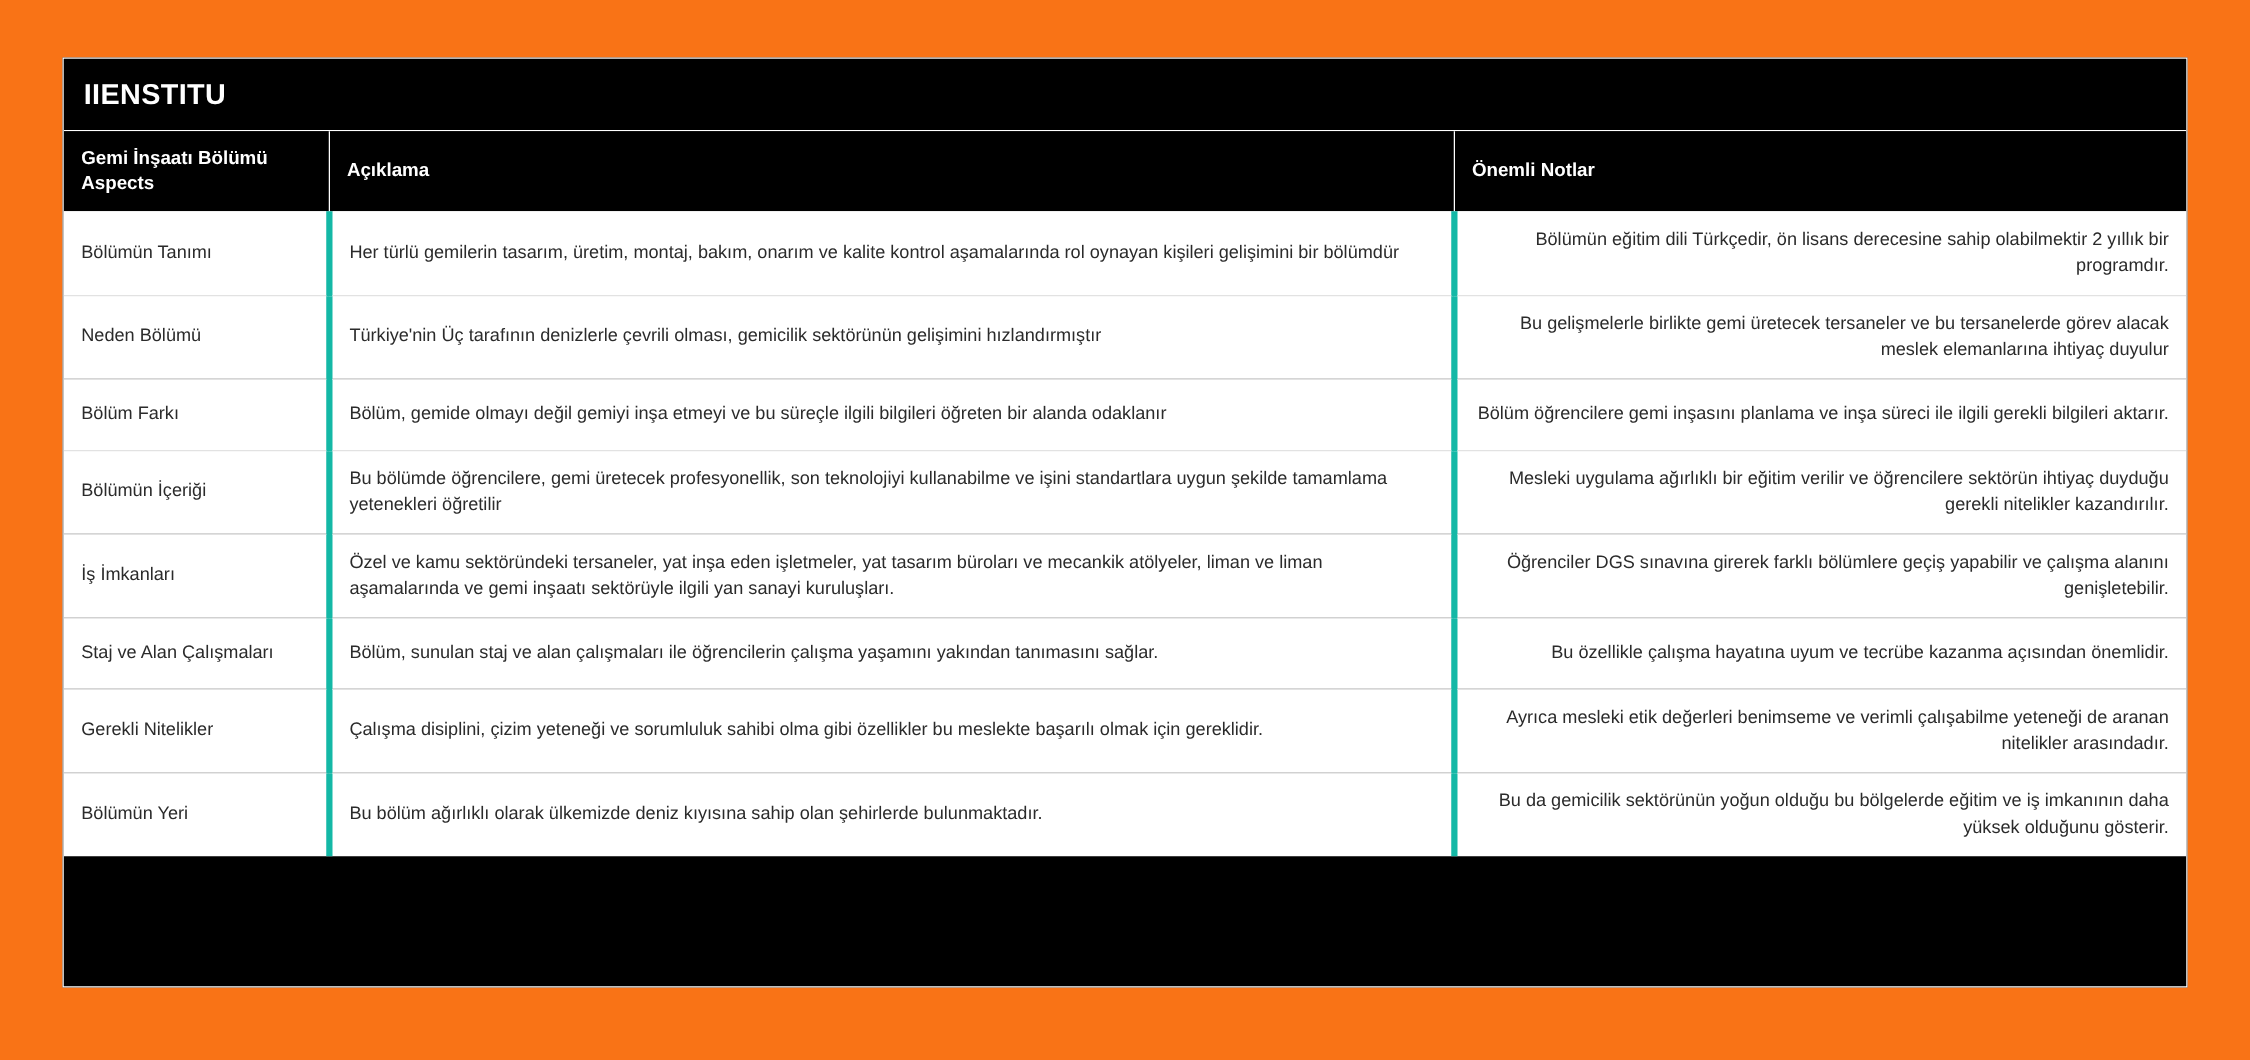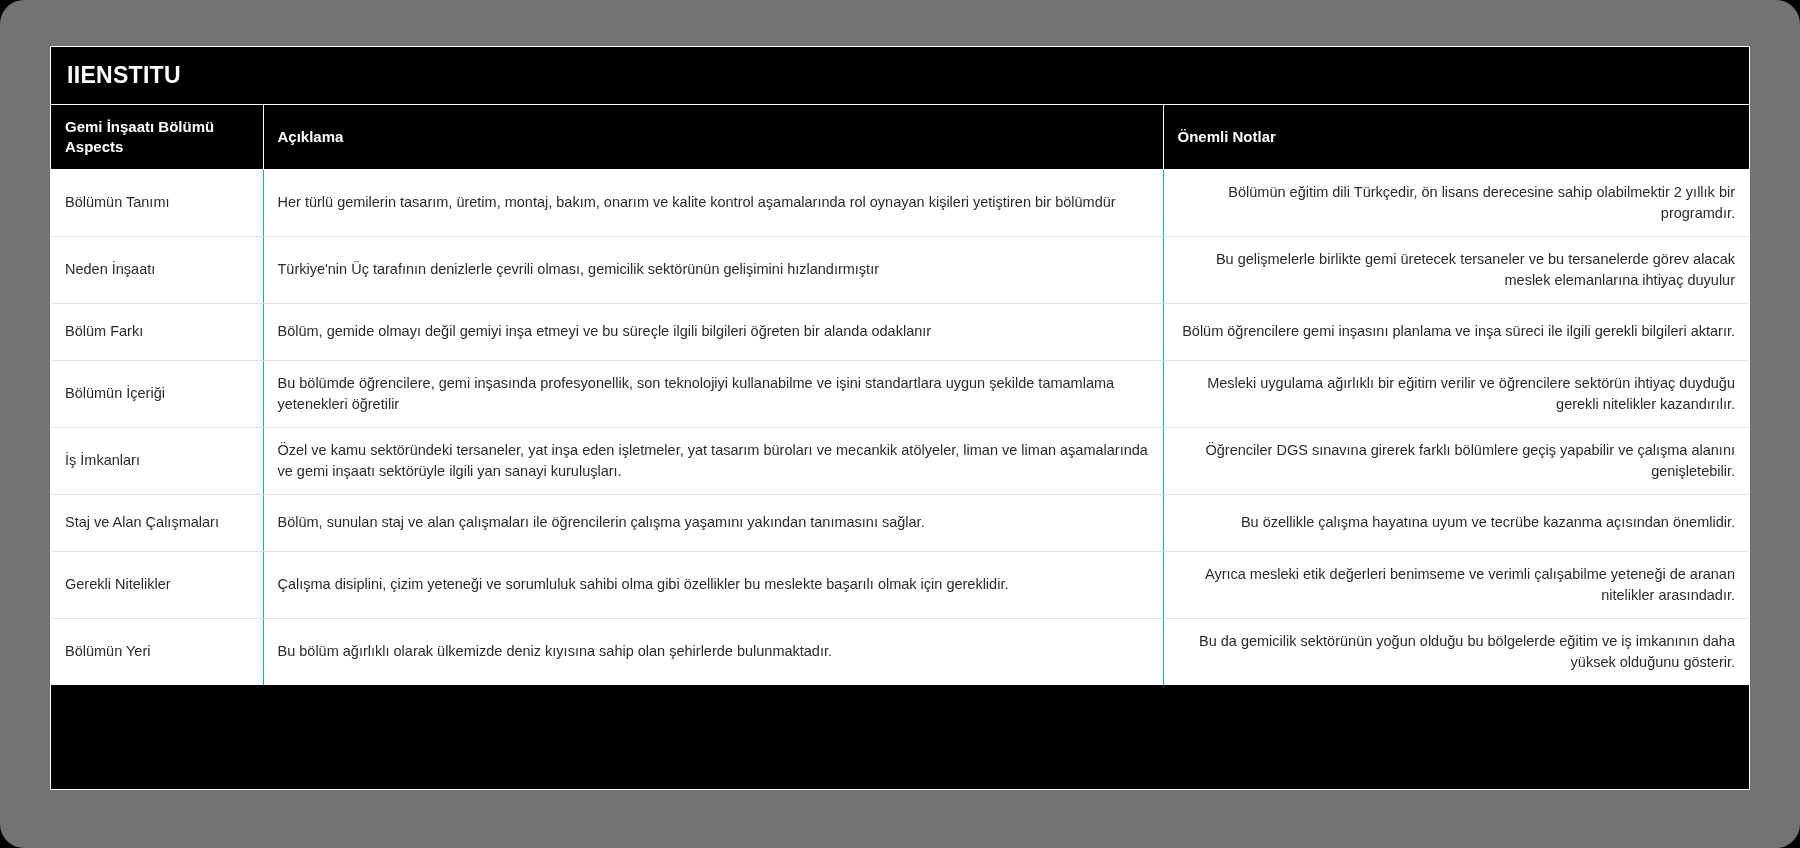--- a/index.html
+++ b/index.html
@@ -14,22 +14,21 @@
     font-family: "Liberation Sans", sans-serif;
     -webkit-font-smoothing: antialiased;
   }
 
   .page-root {
     position: absolute;
     left: 0;
     top: 0;
     width: 1800px;
     height: 848px;
-    background: #737373;
-    border-radius: 24px;
+    background: #f97316;
   }
 
   
   .table-card {
     position: absolute;
     left: 50px;
     top: 46px;
     width: 1700px;
     height: 744px;
     border: 1px solid #ffffff;
@@ -84,21 +83,21 @@
   thead th.last-col { border-right: none; }
 
   tbody td {
     background: #ffffff;
     color: #2b2b2b;
     font-size: 14.5px;
     line-height: 1.45;
     text-align: left;
     vertical-align: middle;
     padding: 12px 14px;
-    border-right: 1px solid #14b8a6;
+    border-right: 5px solid #14b8a6;
     border-bottom: 1px solid #e2e2e2;
     box-sizing: border-box;
     word-wrap: break-word;
   }
   tbody td.last-col { border-right: none; text-align: right; }
   tbody tr:last-child td { border-bottom: none; }
 
   tbody td.cell-aspect {
     color: #2b2b2b;
     font-size: 14.5px;
@@ -130,36 +129,36 @@
         <tr>
           <th>Gemi İnşaatı Bölümü Aspects</th>
           <th>Açıklama</th>
           <th class="last-col">Önemli Notlar</th>
         </tr>
       </thead>
       <tbody id="table-body">
 
       <tr>
             <td class="cell-aspect">Bölümün Tanımı</td>
-            <td class="cell-desc">Her türlü gemilerin tasarım, üretim, montaj, bakım, onarım ve kalite kontrol aşamalarında rol oynayan kişileri yetiştiren bir bölümdür</td>
+            <td class="cell-desc">Her türlü gemilerin tasarım, üretim, montaj, bakım, onarım ve kalite kontrol aşamalarında rol oynayan kişileri gelişimini bir bölümdür</td>
             <td class="cell-notes last-col">Bölümün eğitim dili Türkçedir, ön lisans derecesine sahip olabilmektir 2 yıllık bir programdır.</td>
           </tr>
           <tr>
-            <td class="cell-aspect">Neden İnşaatı</td>
+            <td class="cell-aspect">Neden Bölümü</td>
             <td class="cell-desc">Türkiye'nin Üç tarafının denizlerle çevrili olması, gemicilik sektörünün gelişimini hızlandırmıştır</td>
             <td class="cell-notes last-col">Bu gelişmelerle birlikte gemi üretecek tersaneler ve bu tersanelerde görev alacak meslek elemanlarına ihtiyaç duyulur</td>
           </tr>
           <tr>
             <td class="cell-aspect">Bölüm Farkı</td>
             <td class="cell-desc">Bölüm, gemide olmayı değil gemiyi inşa etmeyi ve bu süreçle ilgili bilgileri öğreten bir alanda odaklanır</td>
             <td class="cell-notes last-col">Bölüm öğrencilere gemi inşasını planlama ve inşa süreci ile ilgili gerekli bilgileri aktarır.</td>
           </tr>
           <tr>
             <td class="cell-aspect">Bölümün İçeriği</td>
-            <td class="cell-desc">Bu bölümde öğrencilere, gemi inşasında profesyonellik, son teknolojiyi kullanabilme ve işini standartlara uygun şekilde tamamlama yetenekleri öğretilir</td>
+            <td class="cell-desc">Bu bölümde öğrencilere, gemi üretecek profesyonellik, son teknolojiyi kullanabilme ve işini standartlara uygun şekilde tamamlama yetenekleri öğretilir</td>
             <td class="cell-notes last-col">Mesleki uygulama ağırlıklı bir eğitim verilir ve öğrencilere sektörün ihtiyaç duyduğu gerekli nitelikler kazandırılır.</td>
           </tr>
           <tr>
             <td class="cell-aspect">İş İmkanları</td>
             <td class="cell-desc">Özel ve kamu sektöründeki tersaneler, yat inşa eden işletmeler, yat tasarım büroları ve mecankik atölyeler, liman ve liman aşamalarında ve gemi inşaatı sektörüyle ilgili yan sanayi kuruluşları.</td>
             <td class="cell-notes last-col">Öğrenciler DGS sınavına girerek farklı bölümlere geçiş yapabilir ve çalışma alanını genişletebilir.</td>
           </tr>
           <tr>
             <td class="cell-aspect">Staj ve Alan Çalışmaları</td>
             <td class="cell-desc">Bölüm, sunulan staj ve alan çalışmaları ile öğrencilerin çalışma yaşamını yakından tanımasını sağlar.</td>

